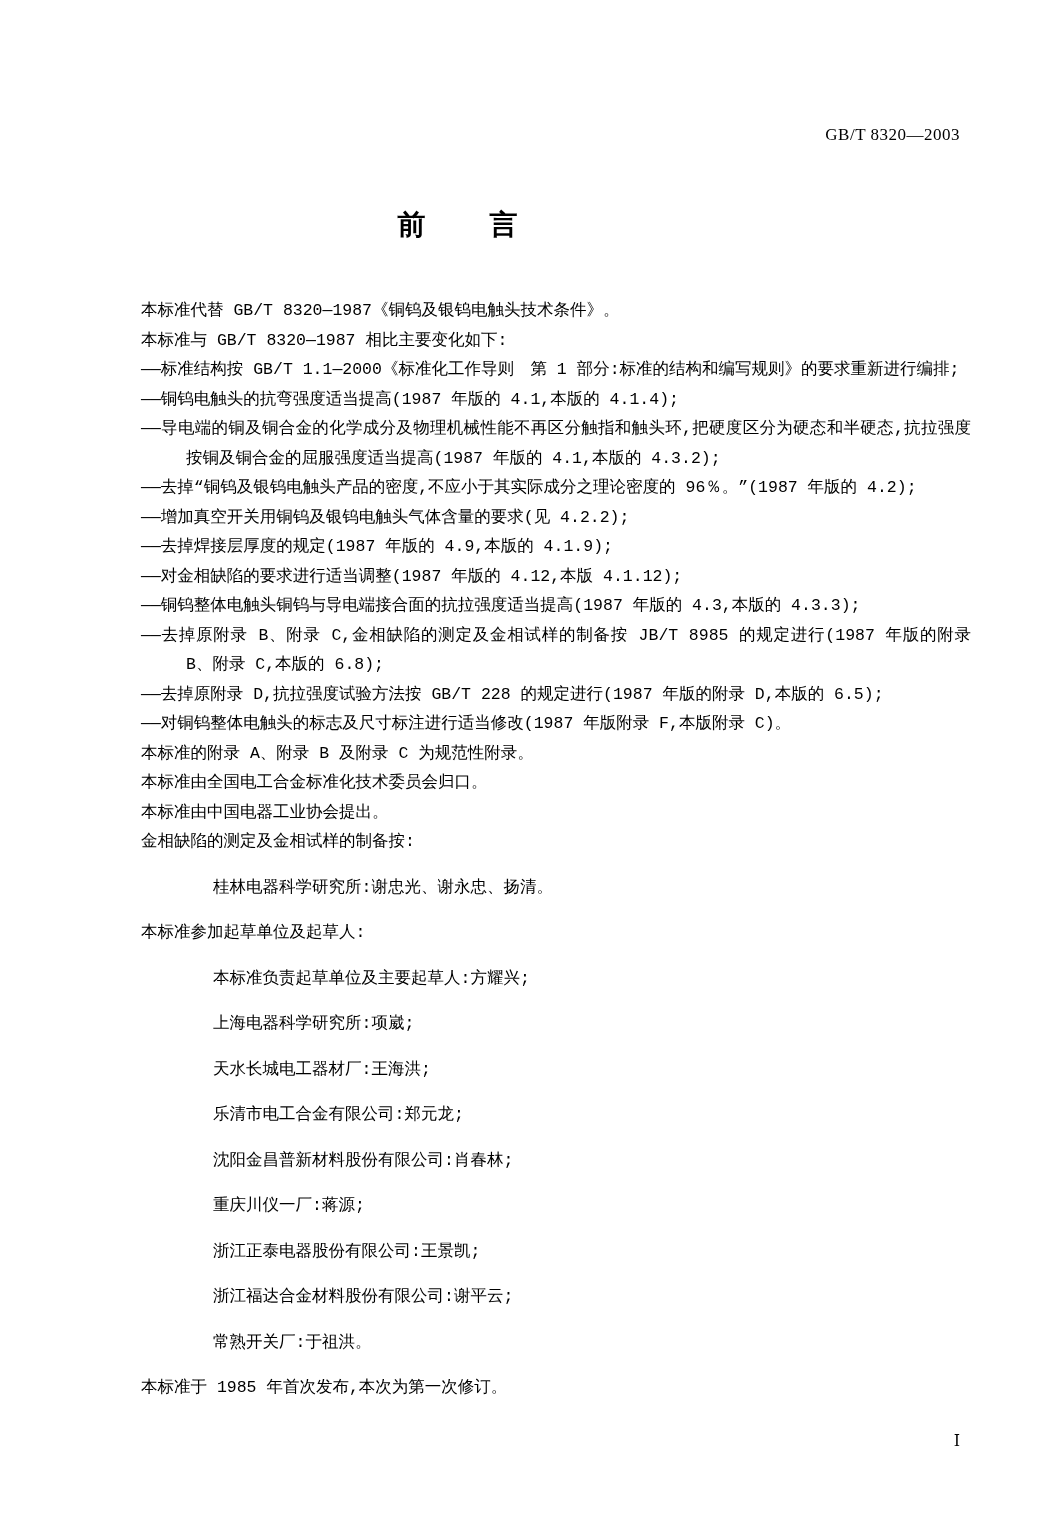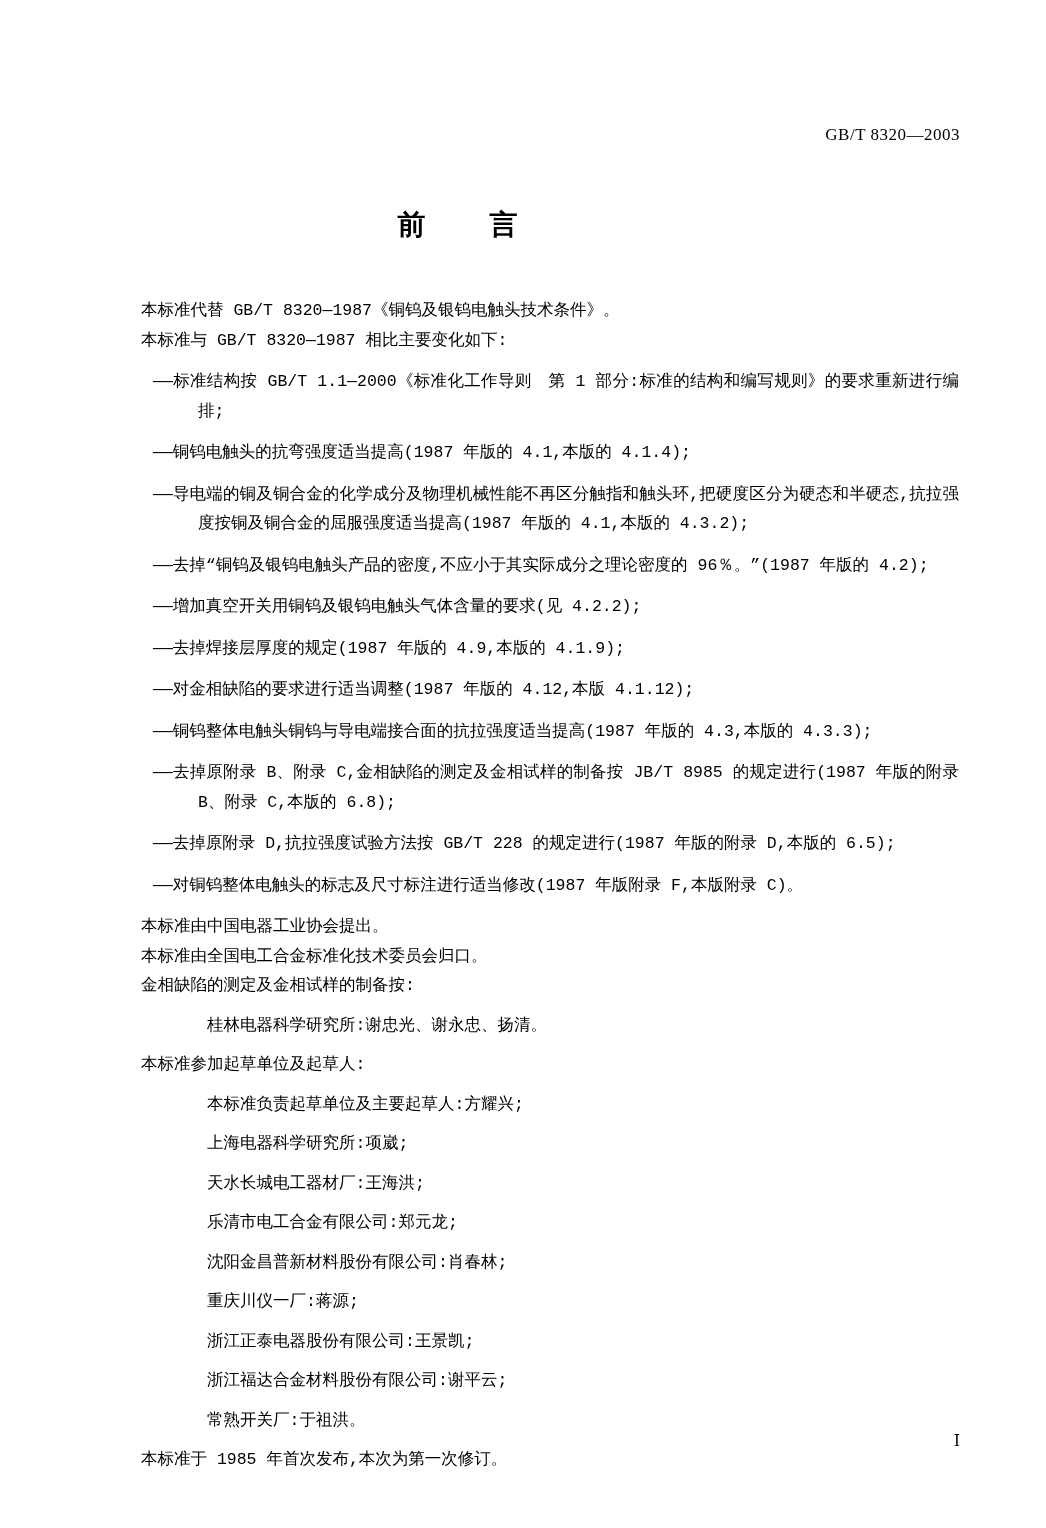--- a/index.html
+++ b/index.html
@@ -47,27 +47,27 @@
     width: 830px;
     font-size: 16.5px;
     line-height: 29.5px;
     font-family: Liberation Mono, monospace;
   }
   .para {
     margin: 0;
     text-align: justify;
   }
   .dash-item {
-    margin: 12px;
+    margin: 0;
     padding-left: 45px;
     text-indent: -45px;
     text-align: justify;
   }
   .indent-1 {
-    margin: 10px;
+    margin: 16px;
     padding-left: 56px;
     text-align: justify;
   }
   .page-number {
     position: absolute;
     bottom: 78px;
     right: 86px;
     font-size: 16px;
     font-family: "Liberation Serif", "DejaVu Serif", serif;
   }
@@ -91,22 +91,23 @@
     <p class="dash-item">——导电端的铜及铜合金的化学成分及物理机械性能不再区分触指和触头环,把硬度区分为硬态和半硬态,抗拉强度按铜及铜合金的屈服强度适当提高(1987 年版的 4.1,本版的 4.3.2);</p>
     <p class="dash-item">——去掉“铜钨及银钨电触头产品的密度,不应小于其实际成分之理论密度的 96％。”(1987 年版的 4.2);</p>
     <p class="dash-item">——增加真空开关用铜钨及银钨电触头气体含量的要求(见 4.2.2);</p>
     <p class="dash-item">——去掉焊接层厚度的规定(1987 年版的 4.9,本版的 4.1.9);</p>
     <p class="dash-item">——对金相缺陷的要求进行适当调整(1987 年版的 4.12,本版 4.1.12);</p>
     <p class="dash-item">——铜钨整体电触头铜钨与导电端接合面的抗拉强度适当提高(1987 年版的 4.3,本版的 4.3.3);</p>
     <p class="dash-item">——去掉原附录 B、附录 C,金相缺陷的测定及金相试样的制备按 JB/T 8985 的规定进行(1987 年版的附录 B、附录 C,本版的 6.8);</p>
     <p class="dash-item">——去掉原附录 D,抗拉强度试验方法按 GB/T 228 的规定进行(1987 年版的附录 D,本版的 6.5);</p>
     <p class="dash-item">——对铜钨整体电触头的标志及尺寸标注进行适当修改(1987 年版附录 F,本版附录 C)。</p>
 
+    <p class="para">本标准的附录 A、附录 B 及附录 C 为规范性附录。</p>
+    <p class="para">本标准由全国电工合金标准化技术委员会归口。</p>
     <p class="para">本标准由中国电器工业协会提出。</p>
-    <p class="para">本标准由全国电工合金标准化技术委员会归口。</p>
     <p class="para">金相缺陷的测定及金相试样的制备按:</p>
 
     <p class="indent-1">桂林电器科学研究所:谢忠光、谢永忠、扬清。</p>
 
     <p class="para">本标准参加起草单位及起草人:</p>
 
     <p class="indent-1">本标准负责起草单位及主要起草人:方耀兴;</p>
     <p class="indent-1">上海电器科学研究所:项崴;</p>
     <p class="indent-1">天水长城电工器材厂:王海洪;</p>
     <p class="indent-1">乐清市电工合金有限公司:郑元龙;</p>

